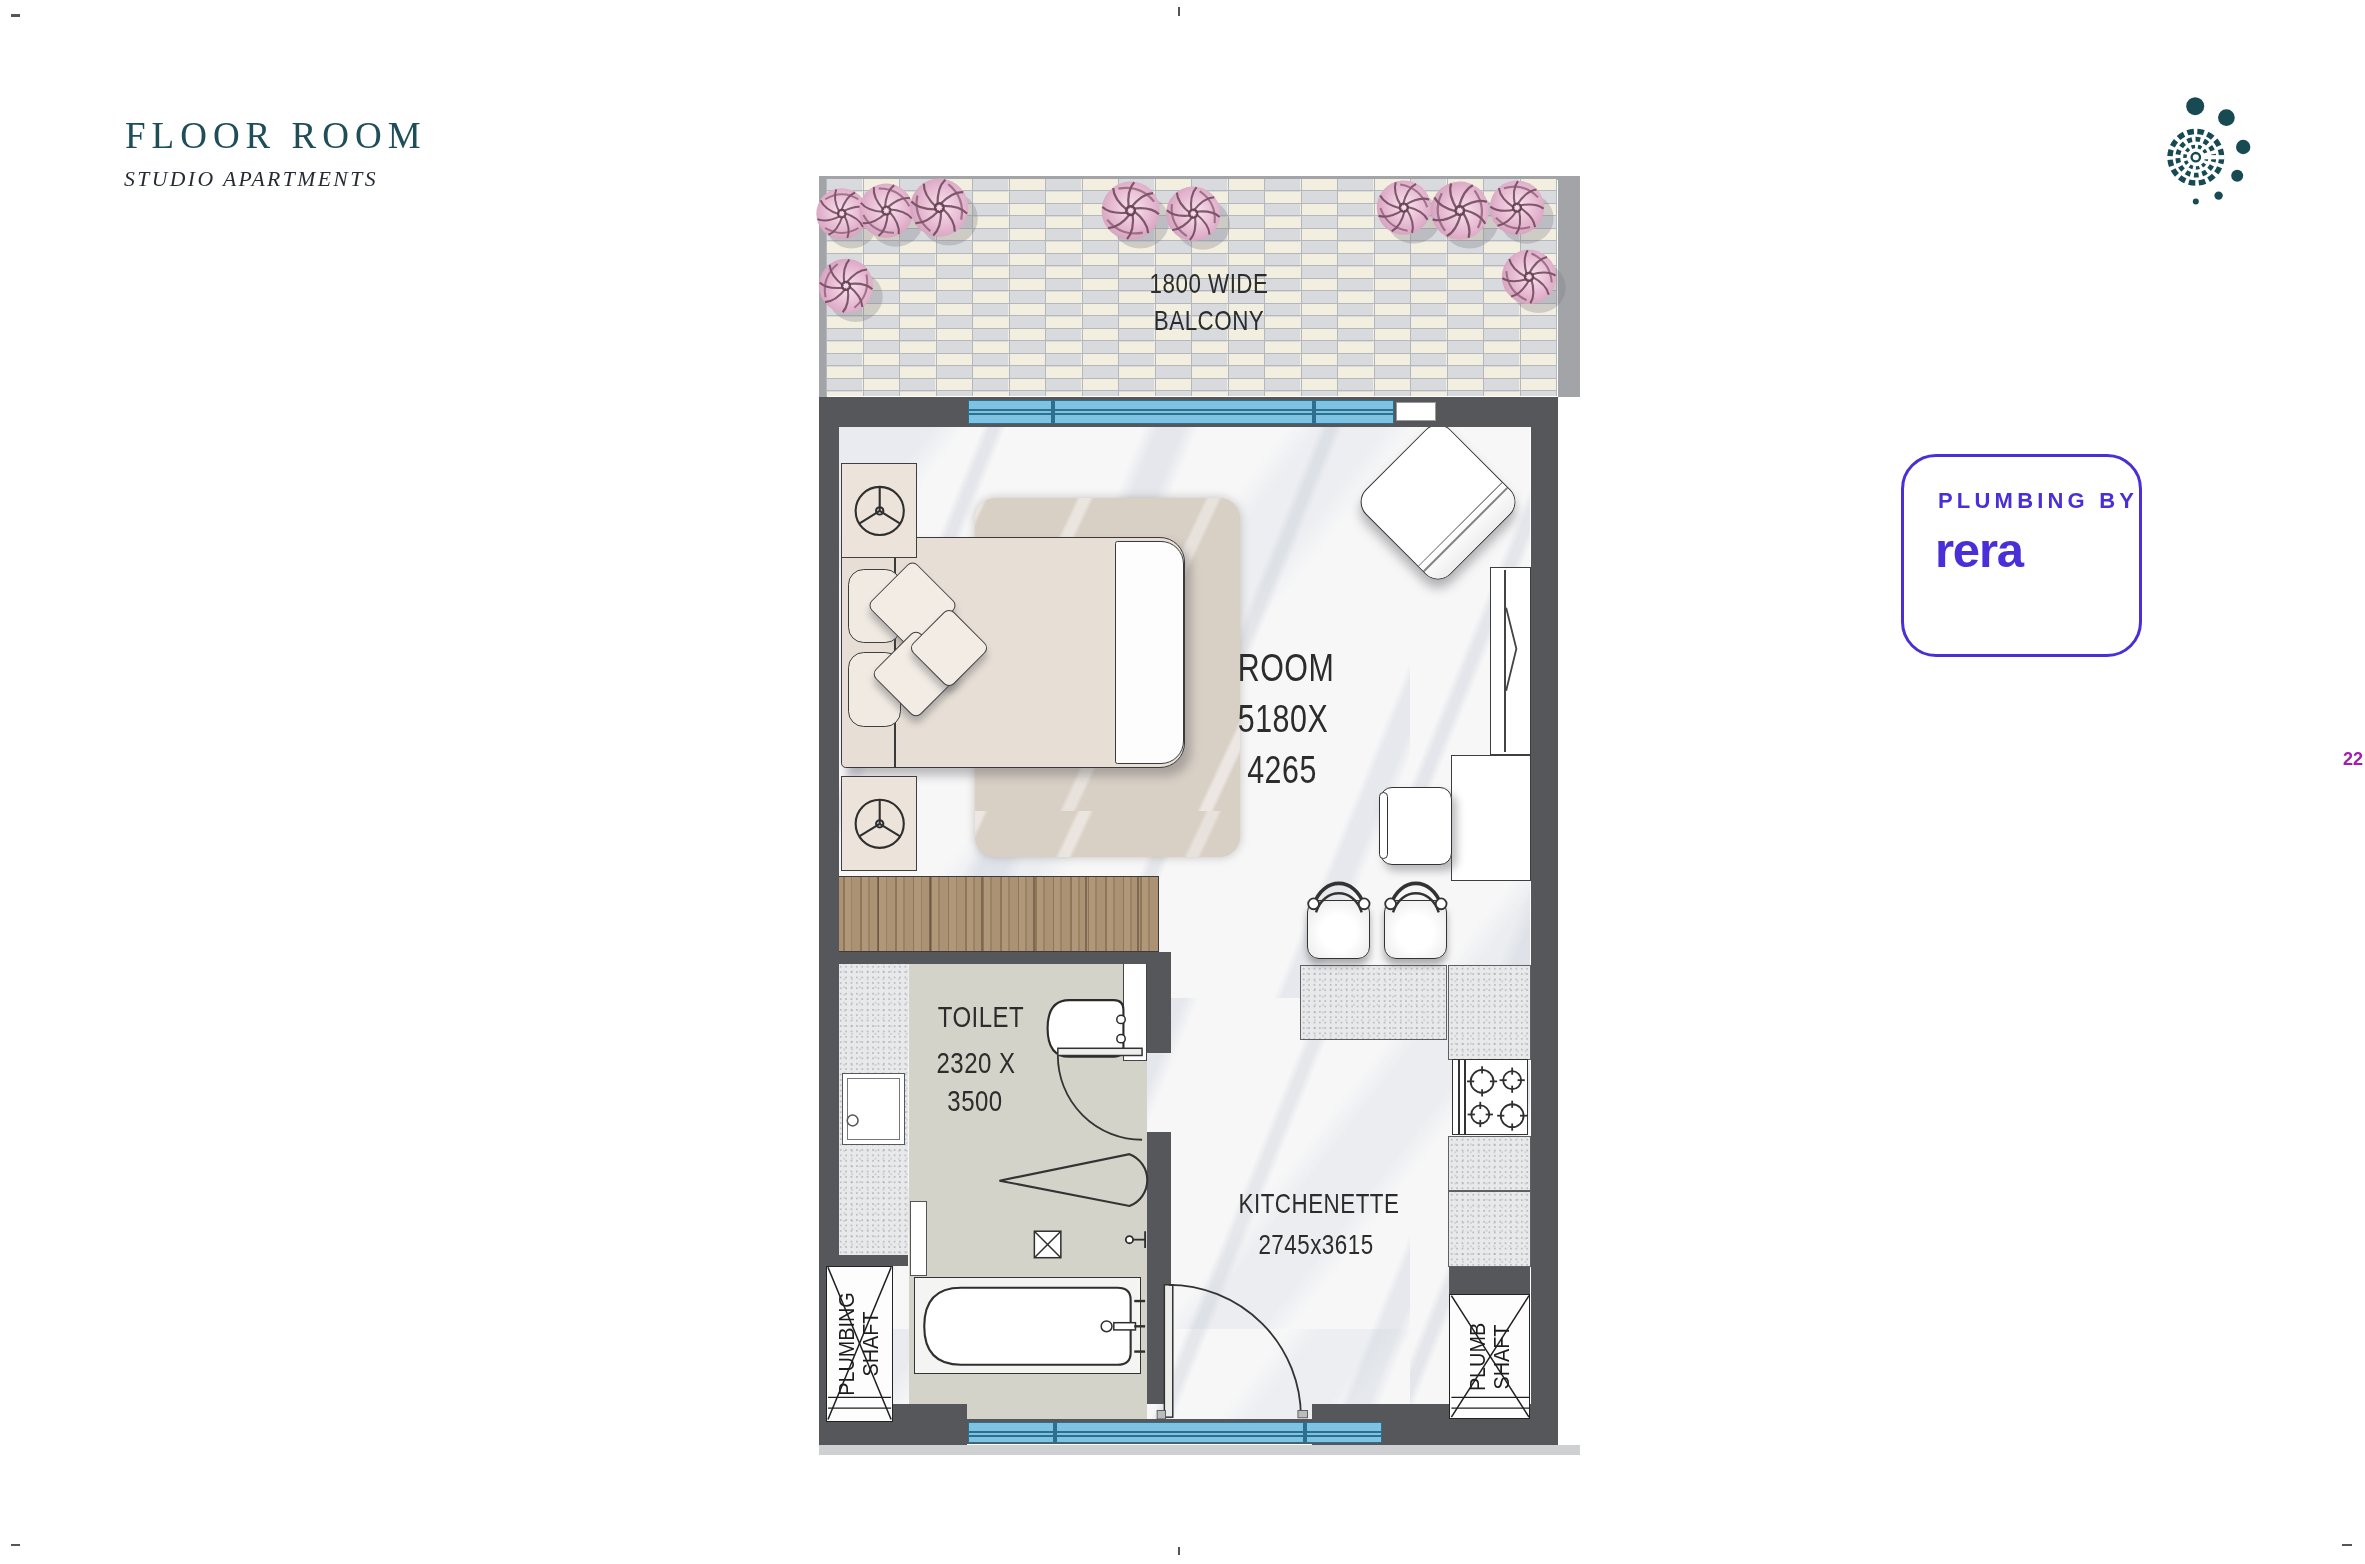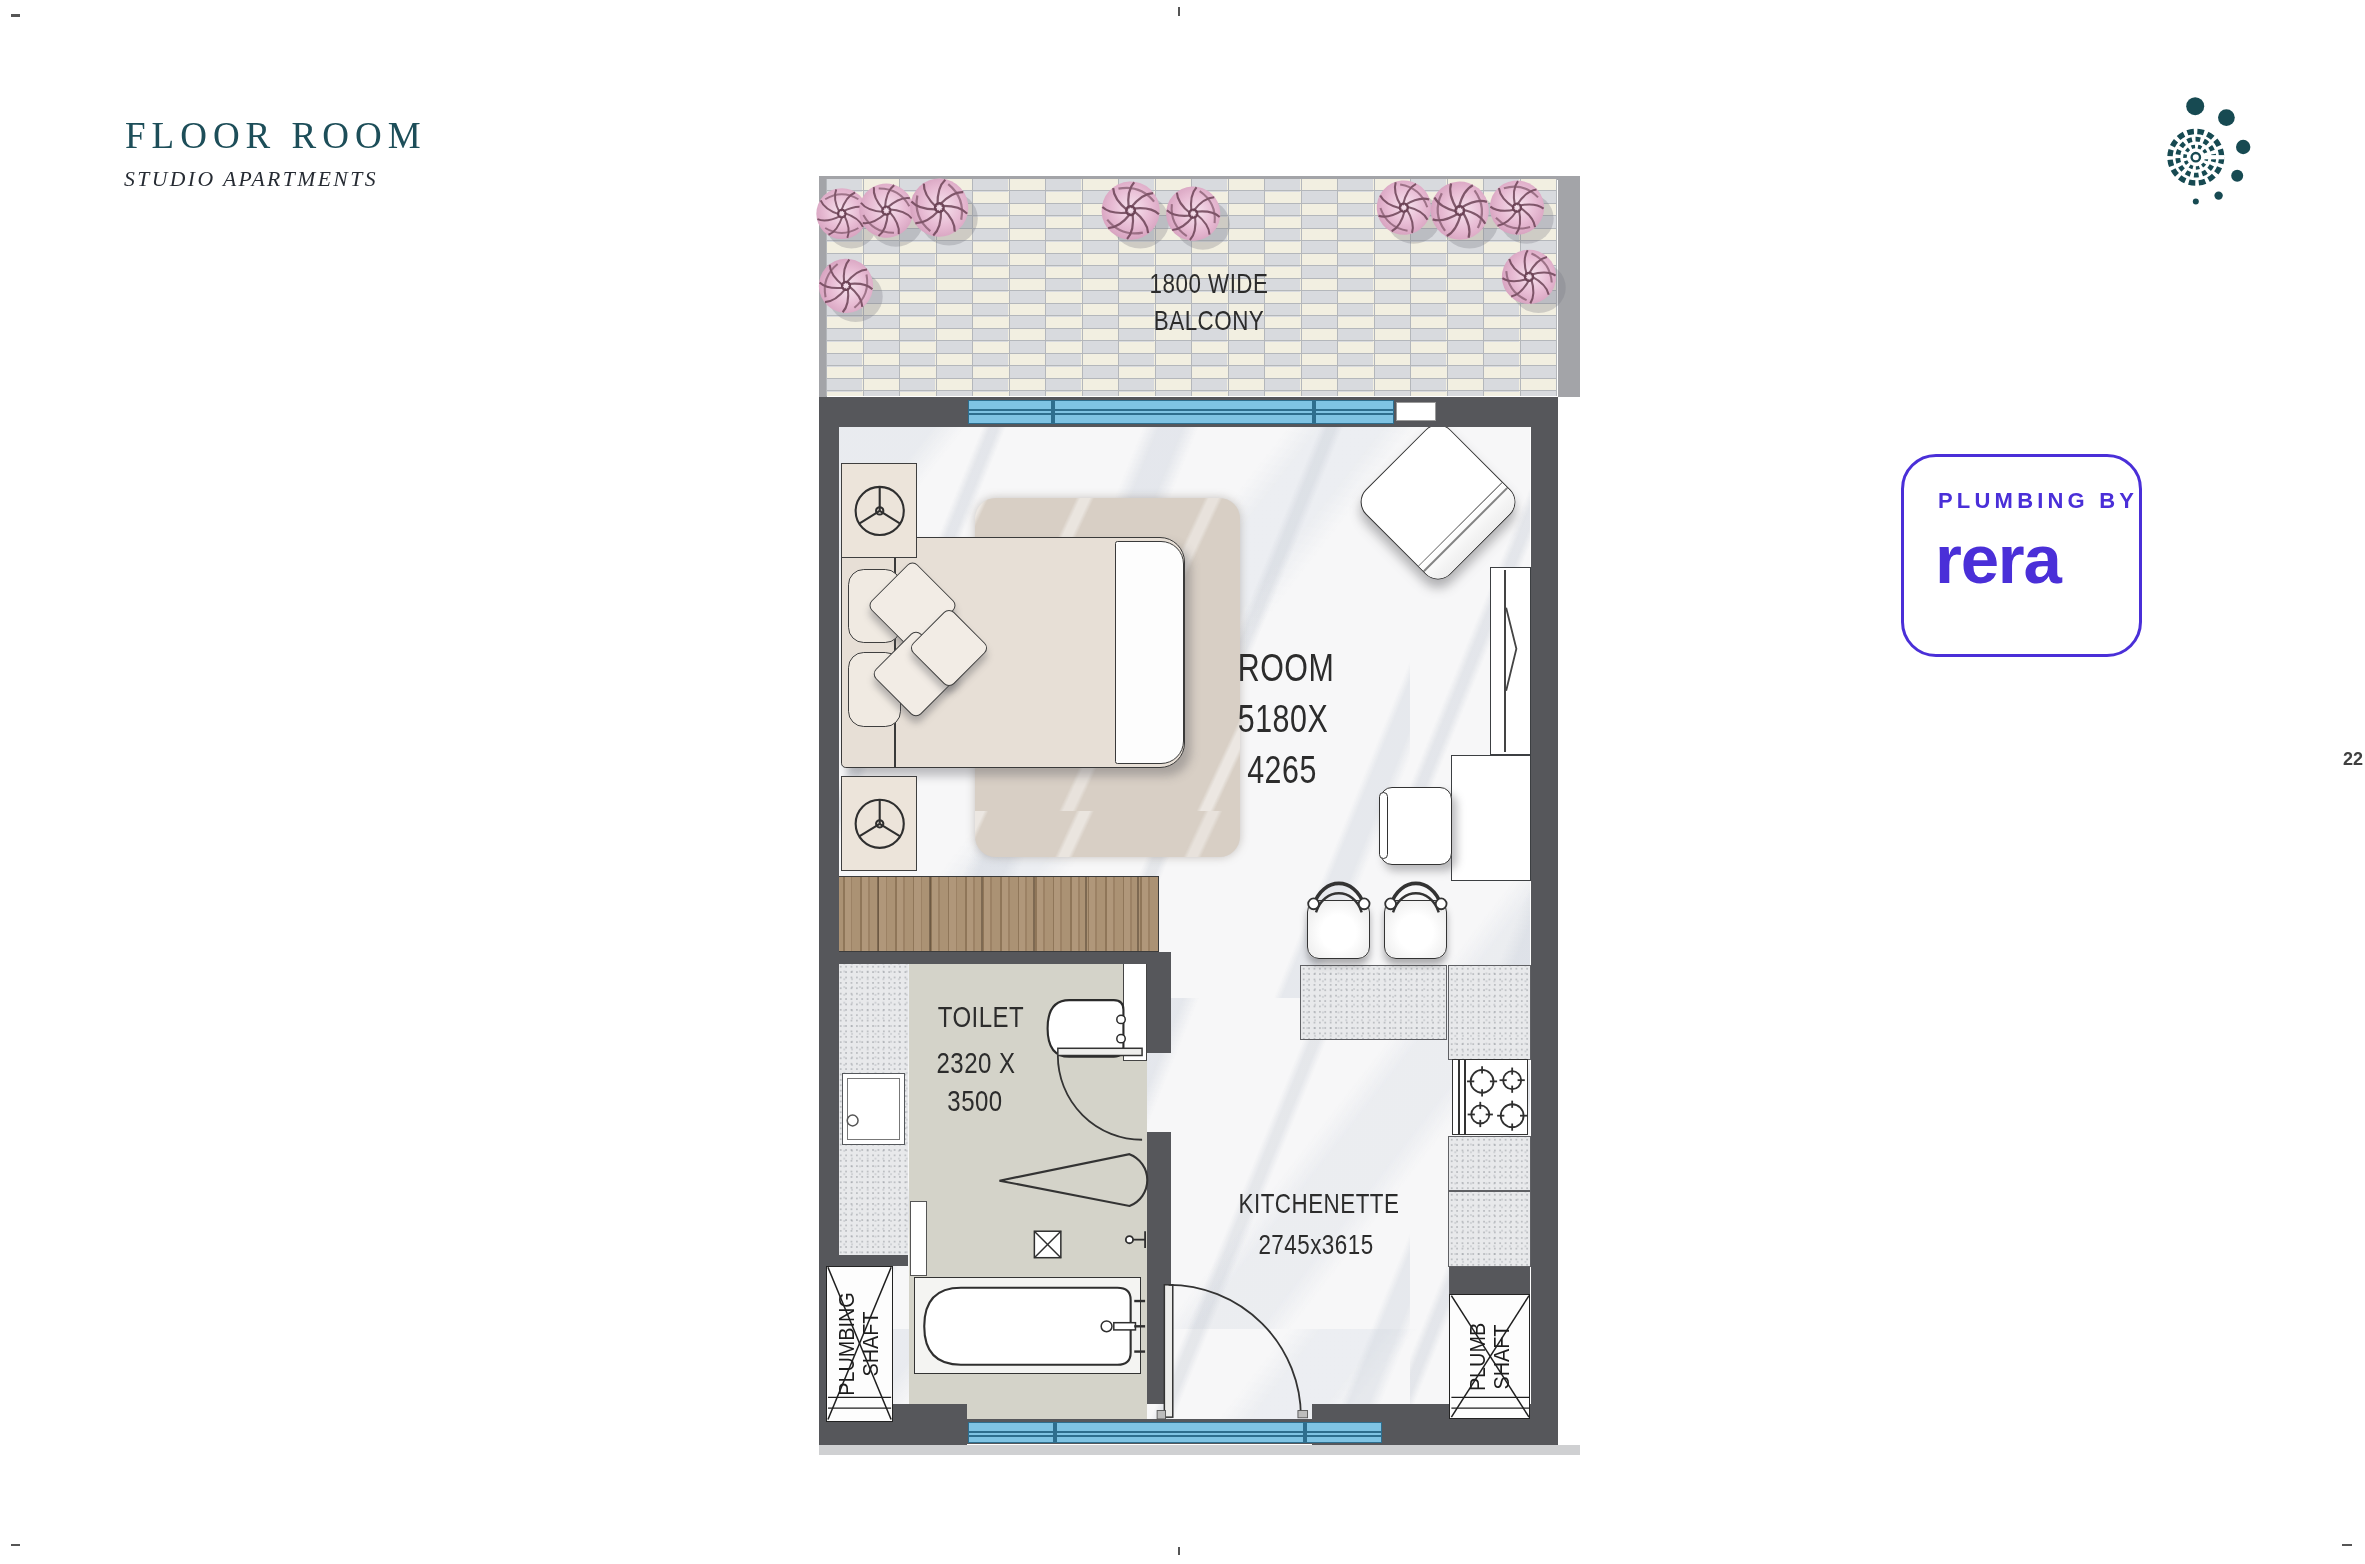--- a/index.html
+++ b/index.html
@@ -4,27 +4,27 @@
 <style>
   html,body{margin:0;padding:0;background:#ffffff;}
   #page{position:relative;width:2366px;height:1564px;background:#ffffff;overflow:hidden;
         font-family:"Liberation Sans",sans-serif;}
   .abs{position:absolute;}
   
   #title{left:125px;top:114px;font-family:"Liberation Serif",serif;font-size:37px;
          letter-spacing:6px;color:#1d4e59;font-weight:500;}
   #subtitle{left:124px;top:167px;font-family:"Liberation Serif",serif;font-size:21.7px;
             letter-spacing:2.4px;color:#262b33;font-style:italic;}
-  #pagenum{left:2343px;top:749px;font-size:18px;font-weight:bold;color:#404040;}
+  #pagenum{left:2343px;top:749px;font-size:18px;font-weight:bold;color:#a21caf;}
   
   #badge{left:1901px;top:454px;width:241px;height:203px;border:3.6px solid #4a2fd8;
          border-radius:35px;box-sizing:border-box;}
   #badge .pb{position:absolute;left:34px;top:31px;font-size:22px;font-weight:bold;
              letter-spacing:4.2px;color:#4a2fd8;}
-  #badge .brand{position:absolute;left:31px;top:71px;font-size:69px;font-weight:bold;
+  #badge .brand{position:absolute;left:31px;top:71px;font-size:49px;font-weight:bold;
                 color:#4a2fd8;line-height:0.92;letter-spacing:-1.2px;}
   
   .mark{background:#555;}
   
   .wall{background:#56575b;}
   .lwall{background:#a3a4a8;}
   
   #tiles{left:826px;top:179px;width:731px;height:217px;
     background:
       repeating-linear-gradient(90deg,#b4b7bb 0 1.2px,transparent 1.2px 37px),

